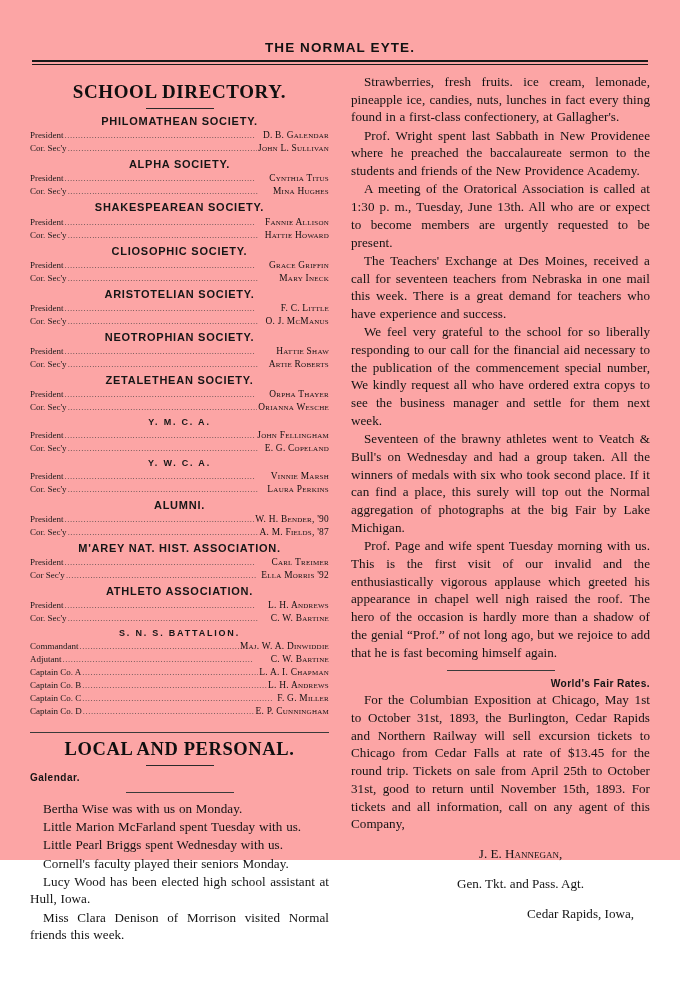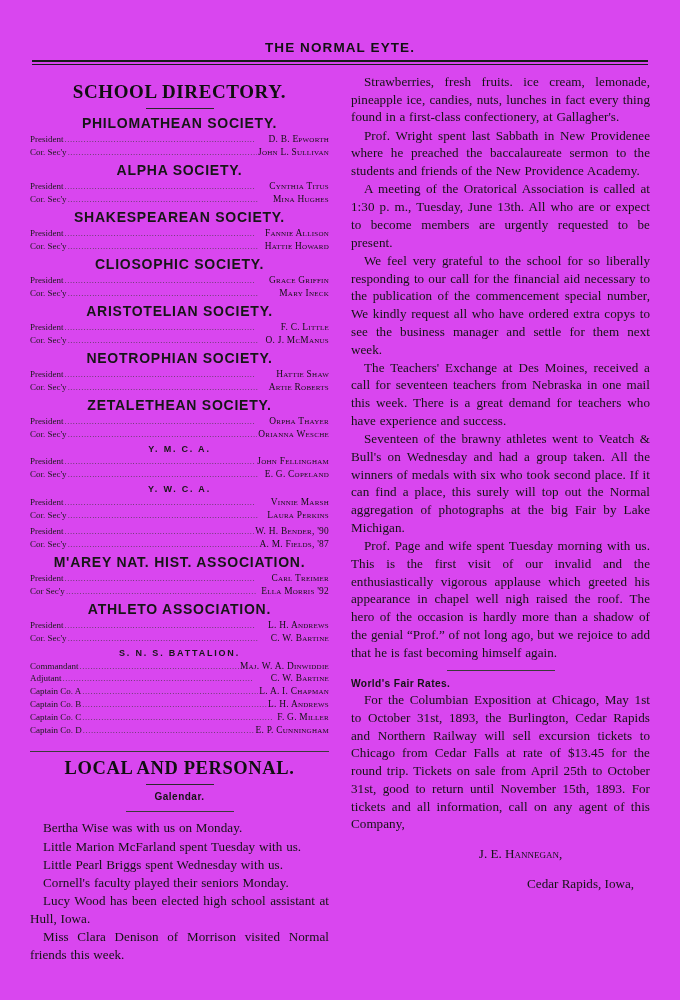--- a/index.html
+++ b/index.html
@@ -10,22 +10,22 @@
   body {
     width: 680px;
     height: 1000px;
     font-family: "Liberation Serif", "DejaVu Serif", serif;
     color: #141414;
     overflow: hidden;
   }
   .page {
     position: relative;
     width: 680px;
-    height: 1000px;
-    background: #d946ef;
+    height: 860px;
+    background: #fca5a5;
     box-sizing: border-box;
     padding: 0;
   }
   
   .masthead {
     text-align: center;
     font-family: "Liberation Sans", "DejaVu Sans", sans-serif;
     font-weight: bold;
     font-size: 13.5px;
     letter-spacing: 1.1px;
@@ -78,21 +78,21 @@
     margin: 14px 0 6px 0;
   }
   
   .org {
     margin-top: 3px;
   }
   .org-name {
     text-align: center;
     font-family: "Liberation Sans", "DejaVu Sans", sans-serif;
     font-weight: bold;
-    font-size: 14px;
+    font-size: 11px;
     letter-spacing: 0.75px;
     text-transform: uppercase;
     color: #161616;
     margin: 1px 0 0.5px 0;
     line-height: 1.25;
   }
   .org-name.wide {
     letter-spacing: 1.8px;
     font-size: 9px;
   }
@@ -123,21 +123,20 @@
   .entry .person {
     flex: 0 0 auto;
     font-family: "Liberation Serif", "DejaVu Serif", serif;
     font-variant: small-caps;
     font-size: 9.4px;
     letter-spacing: 0.25px;
     color: #111;
   }
   
   .cal-title {
-    text-align: center;
     font-family: "Liberation Sans", "DejaVu Sans", sans-serif;
     font-weight: bold;
     font-size: 10px;
     letter-spacing: 0.5px;
     margin: 4px 0 6px 0;
   }
   .cal-row {
     display: flex;
     align-items: baseline;
     font-size: 13.2px;
@@ -167,21 +166,21 @@
     letter-spacing: 0.05px;
     word-spacing: 0.4px;
     color: #131313;
     -webkit-hyphens: none;
     hyphens: none;
   }
   p.bodytext.first {
     text-indent: 13px;
   }
   .sub-head {
-    text-align: left;
+    text-align: right;
     font-family: "Liberation Sans", "DejaVu Sans", sans-serif;
     font-weight: bold;
     font-size: 10.2px;
     letter-spacing: 0.4px;
     margin: 2px 0 2px 0;
   }
   .sig-line {
     font-size: 13.1px;
     line-height: 1.355;
     text-align: center;
@@ -207,21 +206,21 @@
 
       <div class="sec-title">SCHOOL DIRECTORY.</div>
       <div class="short-rule"></div>
 
       <div id="directory">
           <div class="org">
             <div class="org-name">Philomathean Society.</div>
             <div class="entry">
               <span class="role">President</span>
               <span class="dots">......................................................................</span>
-              <span class="person">D. B. Epworth</span>
+              <span class="person">D. B. Galendar</span>
             </div>
             <div class="entry">
               <span class="role">Cor. Sec'y</span>
               <span class="dots">......................................................................</span>
               <span class="person">John L. Sullivan</span>
             </div>
           </div>
           <div class="org">
             <div class="org-name">Alpha Society.</div>
             <div class="entry">
@@ -320,20 +319,21 @@
               <span class="dots">......................................................................</span>
               <span class="person">Vinnie Marsh</span>
             </div>
             <div class="entry">
               <span class="role">Cor. Sec'y</span>
               <span class="dots">......................................................................</span>
               <span class="person">Laura Perkins</span>
             </div>
           </div>
           <div class="org">
+            <div class="org-name">Alumni.</div>
             <div class="entry">
               <span class="role">President</span>
               <span class="dots">......................................................................</span>
               <span class="person">W. H. Bender, '90</span>
             </div>
             <div class="entry">
               <span class="role">Cor. Sec'y</span>
               <span class="dots">......................................................................</span>
               <span class="person">A. M. Fields, '87</span>
             </div>
@@ -417,32 +417,33 @@
           <p class="bodytext">Miss Clara Denison of Morrison visited Normal friends this week.</p>
         </div>
     </div>
 
     <div class="col">
 
       <div id="right-paragraphs">
           <p class="bodytext">Strawberries, fresh fruits. ice cream, lemonade, pineapple ice, candies, nuts, lunches in fact every thing found in a first-class confectionery, at Gallagher's.</p>
           <p class="bodytext">Prof. Wright spent last Sabbath in New Providenee where he preached the baccalaureate sermon to the students and friends of the New Providence Academy.</p>
           <p class="bodytext">A meeting of the Oratorical Association is called at 1:30 p. m., Tuesday, June 13th. All who are or expect to become members are urgently requested to be present.</p>
+          <p class="bodytext">The Teachers' Exchange at Des Moines, received a call for seventeen teachers from Nebraska in one mail this week. There is a great demand for teachers who have experience and success.</p>
           <p class="bodytext">We feel very grateful to the school for so liberally responding to our call for the financial aid necessary to the publication of the commencement special number, We kindly request all who have ordered extra copys to see the business manager and settle for them next week.</p>
-          <p class="bodytext">The Teachers' Exchange at Des Moines, received a call for seventeen teachers from Nebraska in one mail this week. There is a great demand for teachers who have experience and success.</p>
           <p class="bodytext">Seventeen of the brawny athletes went to Veatch &amp; Bull's on Wednesday and had a group taken. All the winners of medals with six who took second place. If it can find a place, this surely will top out the Normal aggregation of photographs at the big Fair by Lake Michigan.</p>
           <p class="bodytext">Prof. Page and wife spent Tuesday morning with us. This is the first visit of our invalid and the enthusiastically vigorous applause which greeted his appearance in chapel well nigh raised the roof. The hero of the occasion is hardly more than a shadow of the genial “Prof.” of not long ago, but we rejoice to add that he is fast becoming himself again.</p>
         </div>
 
       <div class="cal-rule"></div>
 
       <div class="sub-head">World's Fair Rates.</div>
 
       <p class="bodytext">For the Columbian Exposition at Chicago, May 1st to October 31st, 1893, the Burlington, Cedar Rapids and Northern Railway will sell excursion tickets to Chicago from Cedar Falls at rate of $13.45 for the round trip. Tickets on sale from April 25th to October 31st, good to return until November 15th, 1893. For tickets and all information, call on any agent of this Company,</p>
 
       <div id="signature">
           <div class="sig-line indent1 smallcaps">J. E. Hannegan,</div>
+          <div class="sig-line indent1">Gen. Tkt. and Pass. Agt.</div>
           <div class="sig-line indent2">Cedar Rapids, Iowa,</div>
         </div>
     </div>
 
   </div>
 </div>
 
 </body></html>

